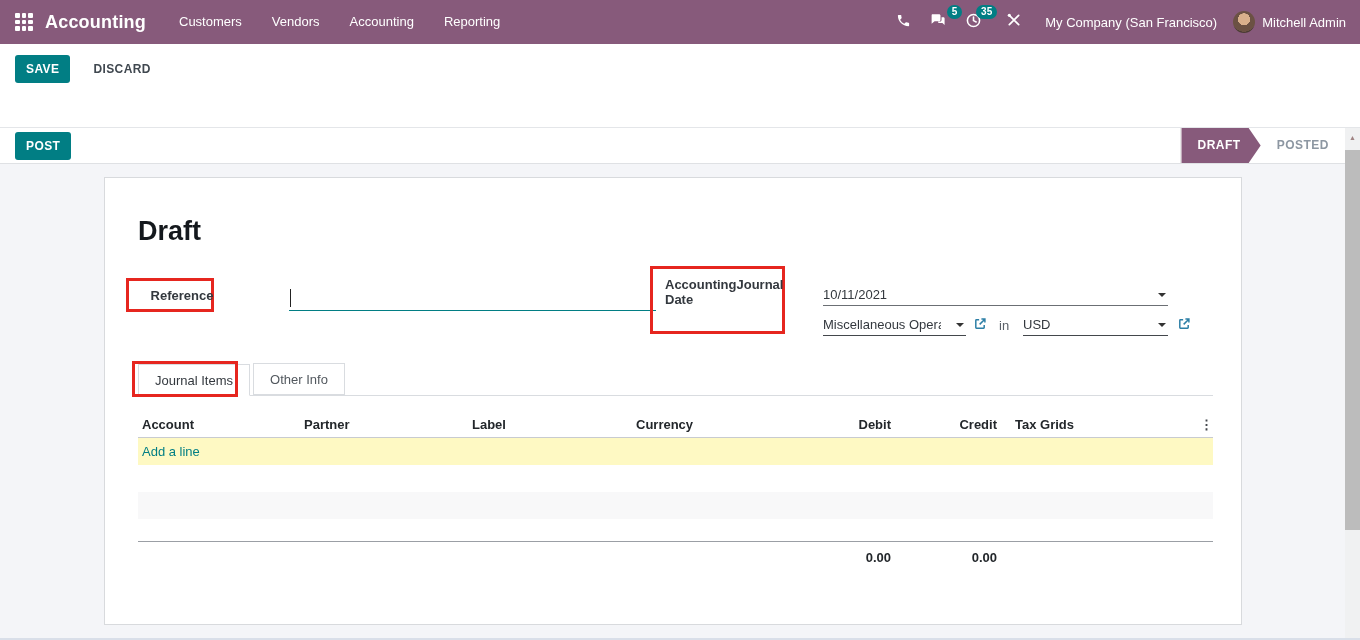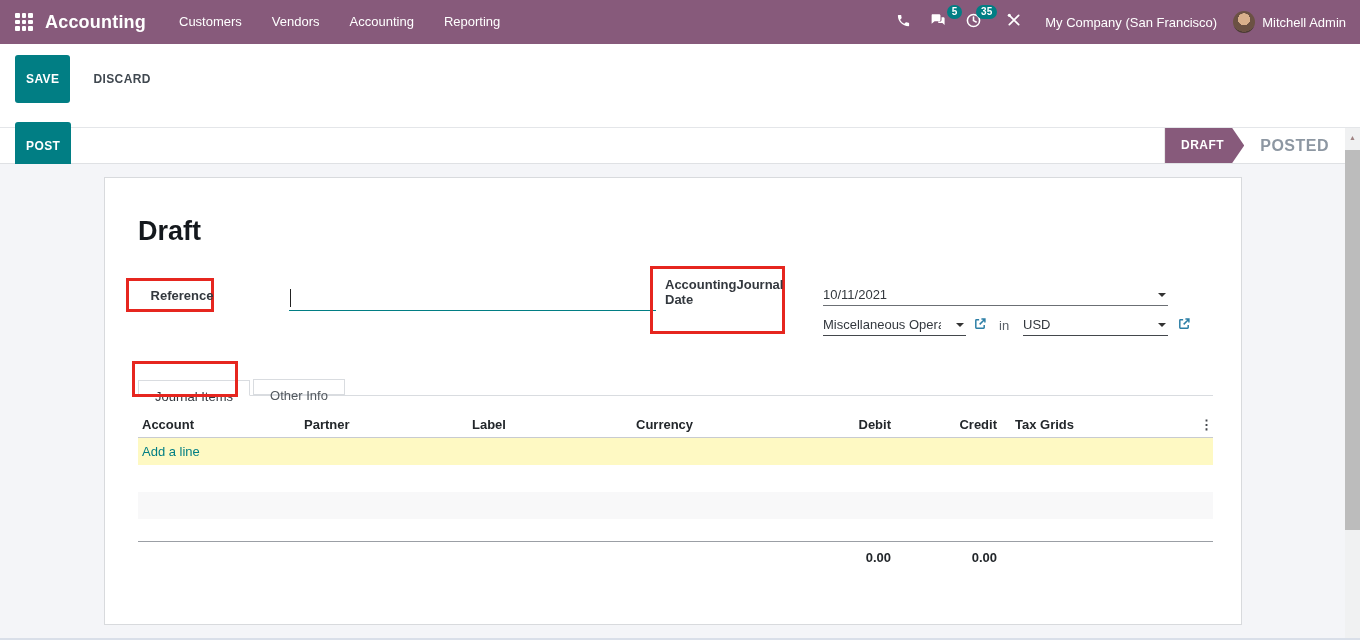--- a/index.html
+++ b/index.html
@@ -29,33 +29,33 @@
 
   
   .control-panel { position:absolute; top:44px; left:0; width:1360px; height:84px;
     background:#fff; border-bottom:1px solid #e4e6e9; }
   .breadcrumb { padding:13px 0 0 15px; font-size:18px; }
   .breadcrumb .bc-link { color:#017e84; cursor:pointer; }
   .breadcrumb .bc-sep { color:#5f6a7d; margin:0 4px; }
   .breadcrumb .bc-current { color:#5f6a7d; }
   .action-row { display:flex; align-items:center; margin:11px 0 0 15px; }
   .btn { font-size:12px; font-weight:700; letter-spacing:.4px; border:none; cursor:pointer;
-    padding:17px 11px; border-radius:3px; font-family:inherit; }
+    padding:7px 11px; border-radius:3px; font-family:inherit; }
   .btn-primary { background:#017e84; color:#fff; }
   .btn-flat { background:transparent; color:#404850; margin-left:12px; }
 
   
   .statusbar { position:absolute; top:128px; left:0; width:1345px; height:36px;
     background:#fff; border-bottom:1px solid #dfe1e4; display:flex; align-items:center; }
   .statusbar .btn-primary { margin-left:15px; }
   .status-right { margin-left:auto; display:flex; align-items:stretch; height:35px; border-left:1px solid #e8e8e8; }
   .state-arrow { background:#875A7B; color:#fff; font-size:12px; font-weight:700; letter-spacing:.5px;
     line-height:35px; padding:0 20px 0 16px; cursor:pointer;
     clip-path:polygon(0 0, calc(100% - 12px) 0, 100% 50%, calc(100% - 12px) 100%, 0 100%); }
-  .state-plain { color:#8d97a2; font-size:16px; font-weight:700; letter-spacing:.5px;
+  .state-plain { color:#8d97a2; font-size:12px; font-weight:700; letter-spacing:.5px;
     line-height:35px; padding:0 16px; cursor:pointer; }
 
   
   .scrollbar { position:absolute; top:128px; right:0; width:15px; height:512px; background:#f0f1f2; }
   .scroll-up { height:18px; display:flex; align-items:center; justify-content:center;
     color:#a08484; font-size:7px; cursor:pointer; }
   .scroll-thumb { position:absolute; top:22px; left:0; width:15px; height:380px; background:#bcbcbc; cursor:pointer; }
 
   
   .content-bg { position:absolute; top:164px; left:0; width:1345px; height:476px; background:#f4f5f8; }
@@ -84,21 +84,21 @@
   .caret { width:0; height:0; border-left:4px solid transparent; border-right:4px solid transparent;
     border-top:4px solid #333; margin-left:auto; margin-right:2px; flex:none; }
   .ext-link { position:absolute; top:139px; cursor:pointer; line-height:0; }
   .ext-1 { left:868px; }
   .ext-2 { left:1072px; }
   .in-label { position:absolute; left:894px; top:140px; font-size:13px; color:#5a6068; }
 
   
   .tab-bar { position:absolute; left:33px; top:185px; width:1075px; height:33px;
     border-bottom:1px solid #d9dce0; display:flex; align-items:flex-end; }
-  .tab { height:16px; line-height:31px; padding:0 16px; font-size:13px; background:#fff;
+  .tab { height:32px; line-height:31px; padding:0 16px; font-size:13px; background:#fff;
     border:1px solid #d9dce0; cursor:pointer; white-space:nowrap; }
   .tab.active { color:#33383e; border-bottom:1px solid #fff; margin-bottom:-1px; }
   .tab.inactive { color:#52585e; margin-left:3px; }
   .tab-highlight { position:absolute; left:27px; top:183px; width:106px; height:36px; z-index:3; pointer-events:none; }
 
   
   .jtable { position:absolute; left:33px; top:233px; width:1075px; font-size:13px; }
   .trow { display:flex; align-items:center; }
   .thead { height:27px; border-bottom:1px solid #c8cbd0; font-weight:700; color:#23272b; }
   .c-account { width:166px; padding-left:4px; }

